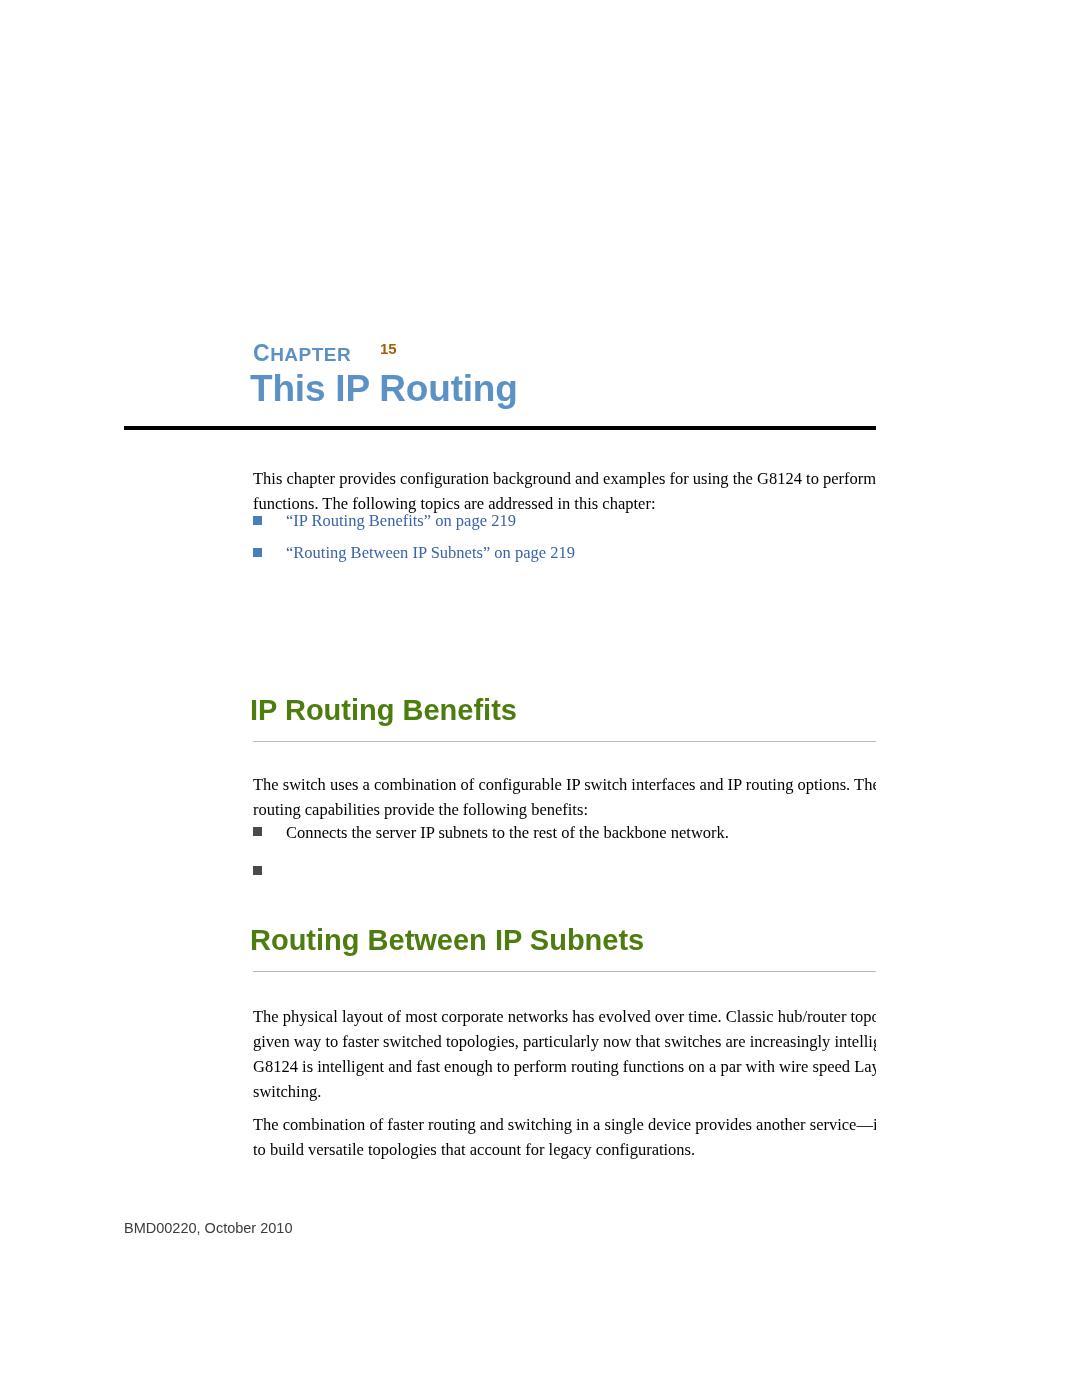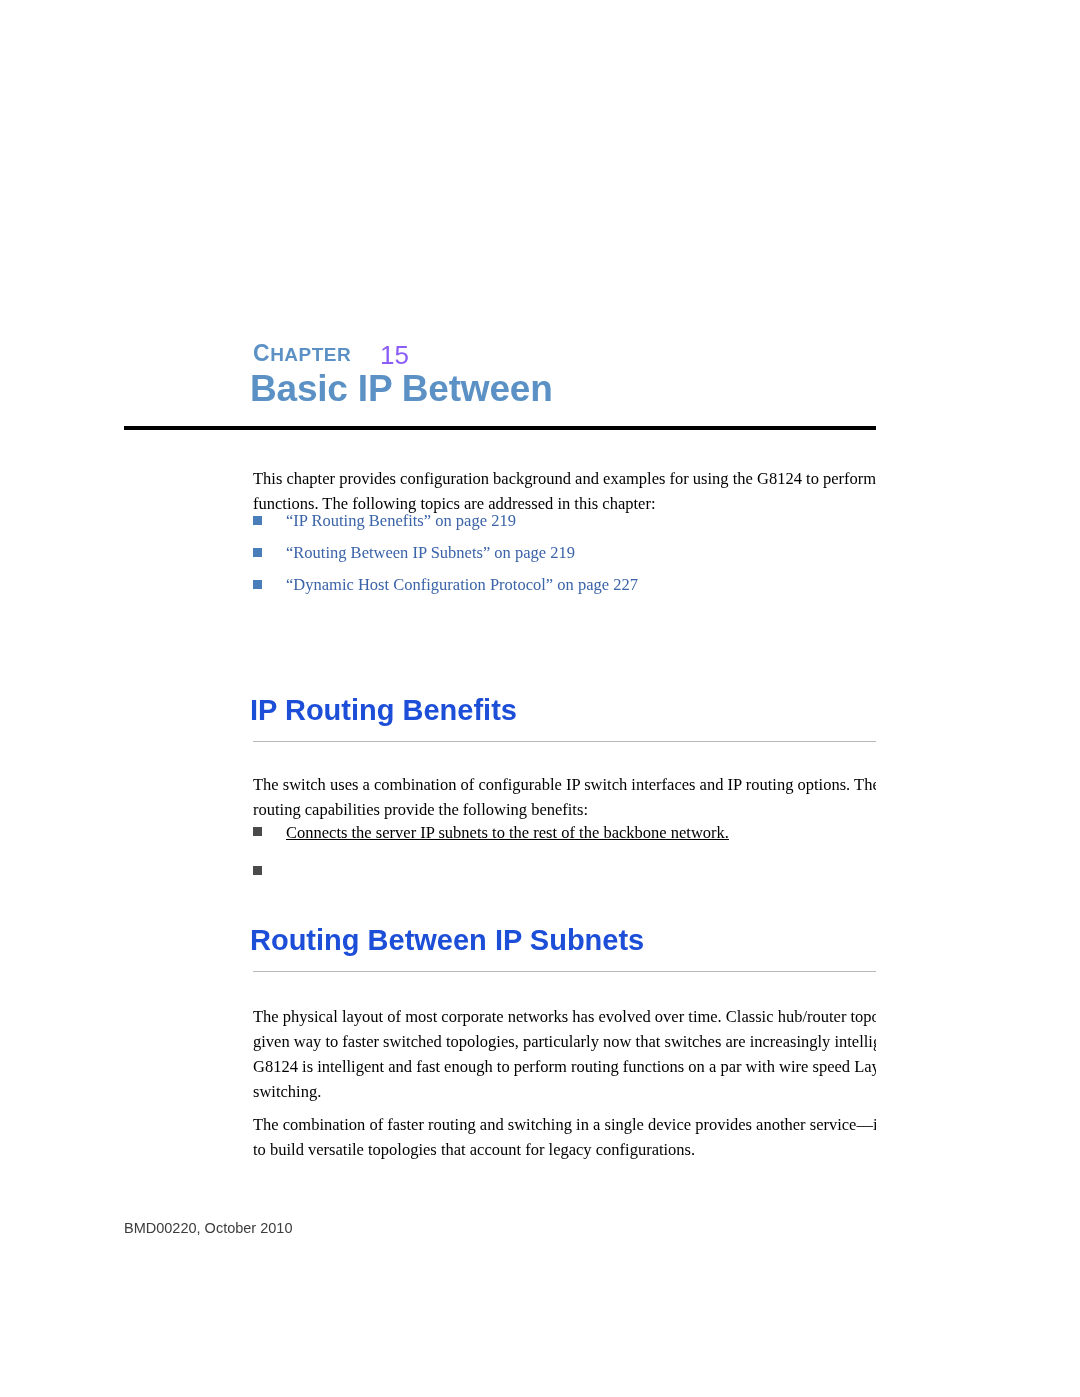--- a/index.html
+++ b/index.html
@@ -35,23 +35,23 @@
     color: #5b91c4;
   }
   .chapter-label .cap-first {
     font-size: 23px;
   }
   .chapter-number {
     position: absolute;
     left: 380px;
     top: 340px;
     font-family: "Liberation Sans", sans-serif;
-    font-weight: normal;
-    font-size: 26px;
-    color: #8b5cf6;
+    font-weight: bold;
+    font-size: 15px;
+    color: #a16207;
   }
   .chapter-title {
     position: absolute;
     left: 250px;
     top: 368px;
     font-family: "Liberation Sans", sans-serif;
     font-weight: bold;
     font-size: 37px;
     color: #5b91c4;
     letter-spacing: -0.2px;
@@ -102,21 +102,21 @@
     display: inline-block;
   }
 
   
   .sec-head {
     position: absolute;
     left: 250px;
     font-family: "Liberation Sans", sans-serif;
     font-weight: bold;
     font-size: 29px;
-    color: #1d4ed8;
+    color: #4d7c0f;
   }
   .sec-rule {
     position: absolute;
     left: 253px;
     width: 704px;
     height: 1px;
     background: #b8b8b8;
   }
 
   .h-benefits { top: 694px; }
@@ -134,21 +134,20 @@
     width: 715px;
   }
   .bullet {
     position: relative;
     padding-left: 33px;
     margin-bottom: 14px;
     font-family: "Liberation Serif", serif;
     font-size: 16.5px;
     line-height: 25px;
     color: #000000;
-    text-decoration: underline;
   }
   .bullet .sq {
     position: absolute;
     left: 0px;
     top: 7px;
     width: 9px;
     height: 9px;
     background: #4a4a4a;
     display: inline-block;
   }
@@ -176,29 +175,28 @@
   }
 </style>
 </head>
 <body>
 
 <div class="page">
   <div class="content">
 
     <div class="chapter-label"><span class="cap-first">C</span><span>HAPTER</span></div>
     <div class="chapter-number">15</div>
-    <div class="chapter-title">Basic IP Between</div>
+    <div class="chapter-title">This IP Routing</div>
     <div class="chapter-rule"></div>
 
     <div class="para p-intro">This chapter provides configuration background and examples for using the G8124 to perform IP routing functions. The following topics are addressed in this chapter:</div>
 
     <div class="link-list">
       <div class="link-item"><span class="sq"></span><span>“IP Routing Benefits” on page 219</span></div>
       <div class="link-item"><span class="sq"></span><span>“Routing Between IP Subnets” on page 219</span></div>
-      <div class="link-item"><span class="sq"></span><span>“Dynamic Host Configuration Protocol” on page 227</span></div>
     </div>
 
     <div class="sec-head h-benefits">IP Routing Benefits</div>
     <div class="sec-rule r-benefits"></div>
     <div class="para p-benefits">The switch uses a combination of configurable IP switch interfaces and IP routing options. The switch IP routing capabilities provide the following benefits:</div>
 
     <div class="bullets">
       <div class="bullet"><span class="sq"></span><span>Connects the server IP subnets to the rest of the backbone network.</span></div>
       <div class="bullet"><span class="sq"></span></div>
     </div>

